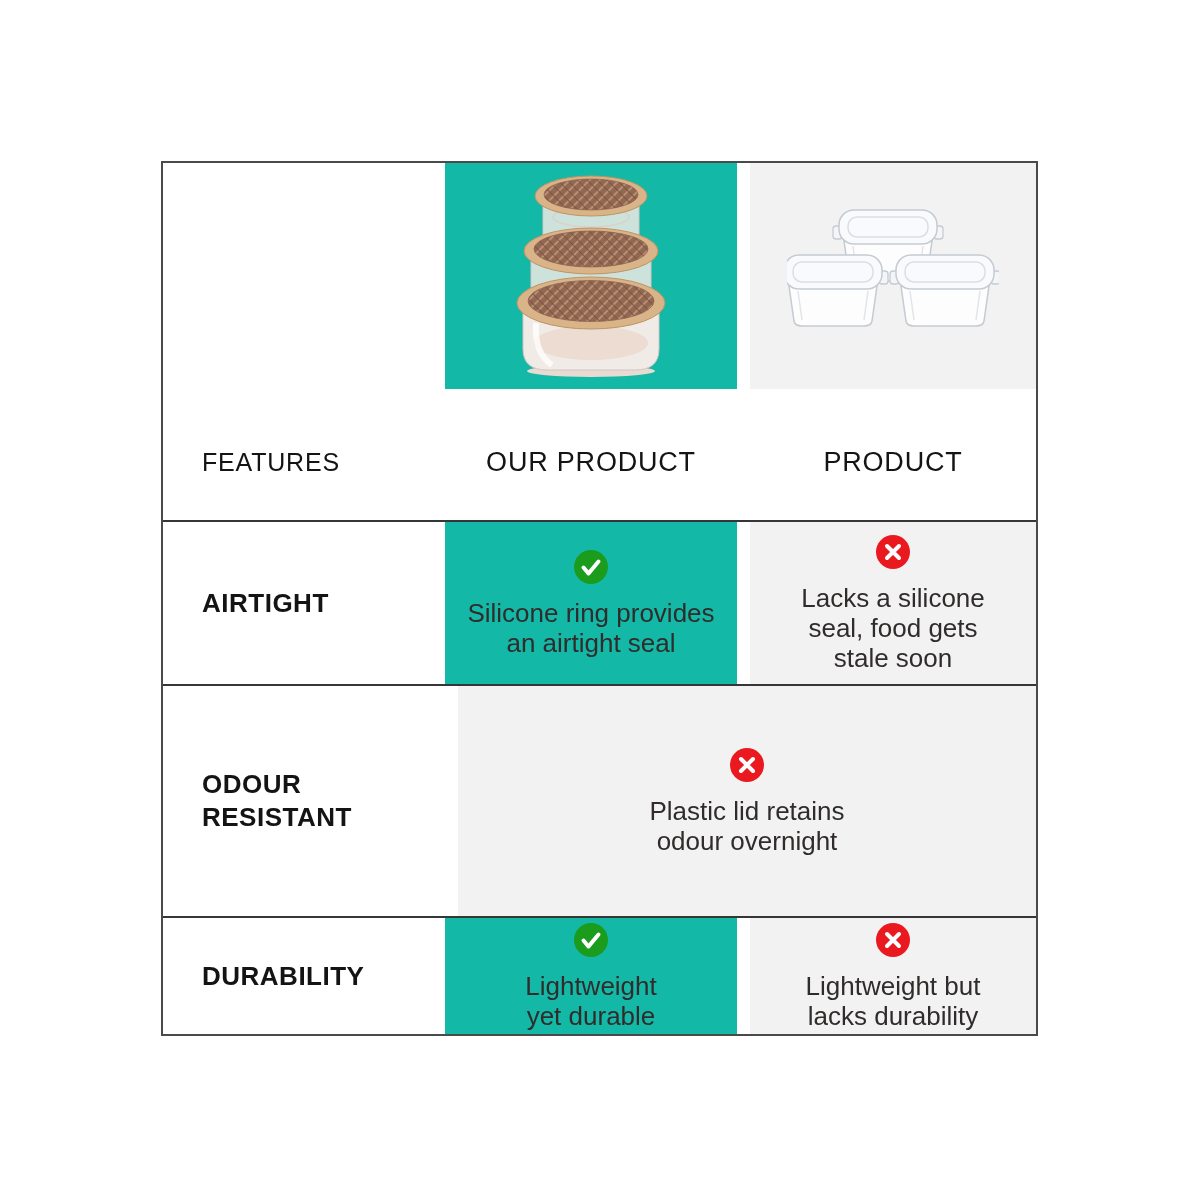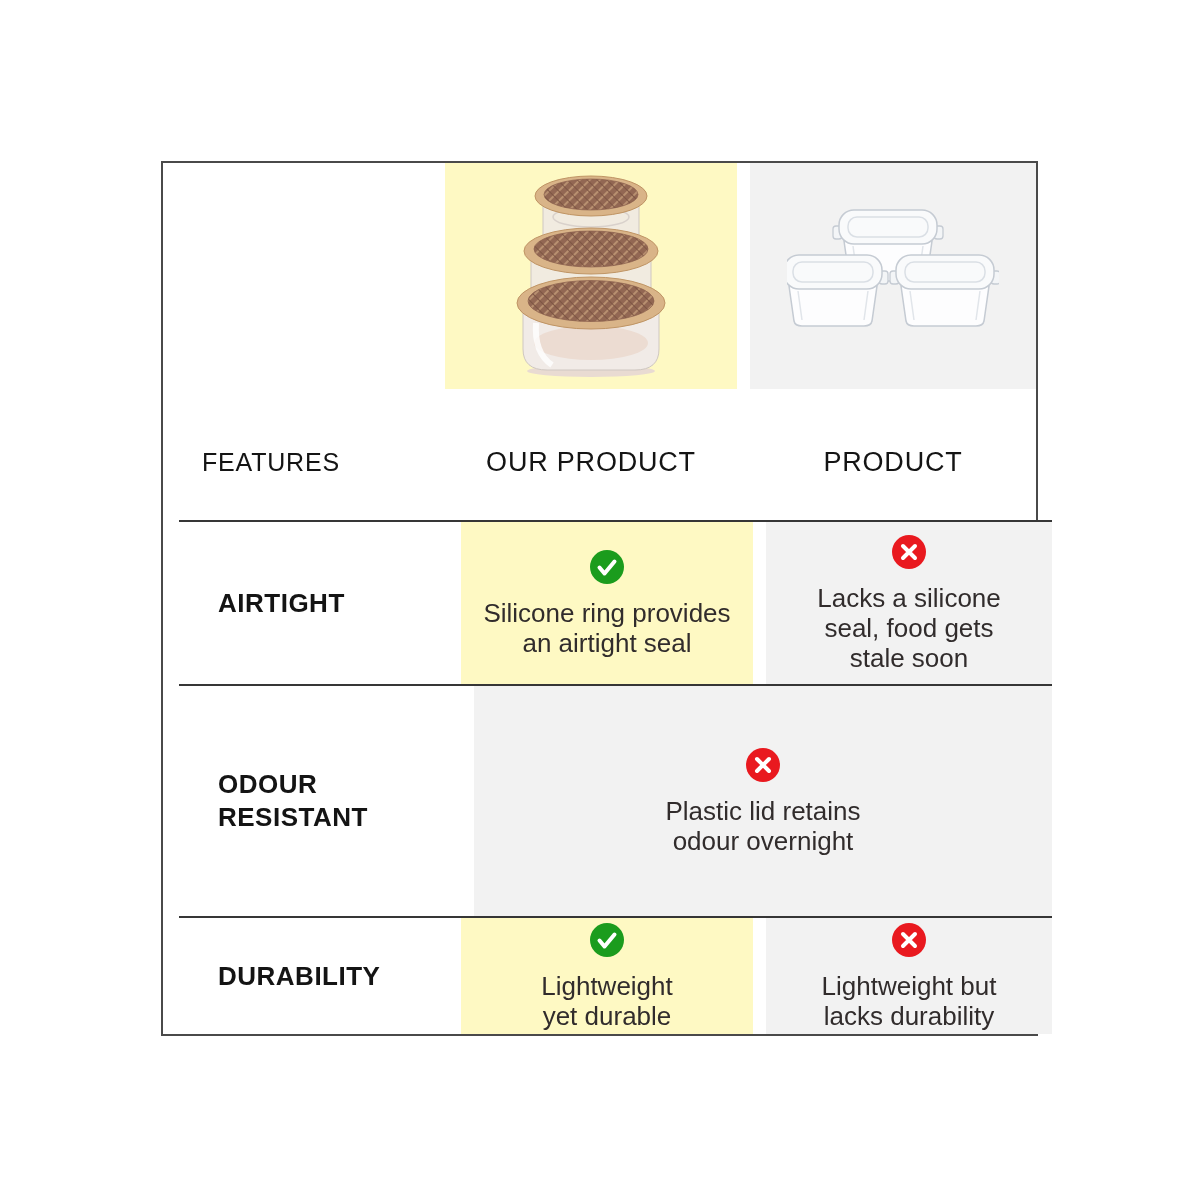--- a/index.html
+++ b/index.html
@@ -12,27 +12,27 @@
   .table {
     position: absolute; left: 161px; top: 161px;
     width: 877px; height: 875px;
     border: 2px solid #4a4a4a;
     background: #ffffff;
     display: flex; flex-direction: column;
   }
   .row { display: flex; width: 100%; }
   .image-row { height: 226px; }
   .header-row { height: 131px; align-items: center; padding-top: 16px; }
-  .f-row { border-top: 2px solid #363636; margin-left: 16px; }
+  .f-row { border-top: 2px solid #363636; }
   .f-row-1 { height: 164px; }
   .f-row-2 { height: 232px; }
   .f-row-3 { flex: 1; }
 
   .c-feat { width: 282px; padding-left: 39px; display: flex; align-items: center; background: #ffffff; }
-  .c-our  { width: 292px; display: flex; flex-direction: column; align-items: center; justify-content: center; background: #fef9c3; }
+  .c-our  { width: 292px; display: flex; flex-direction: column; align-items: center; justify-content: center; background: #14b8a6; }
   .c-gap  { width: 13px; background: #ffffff; }
   .c-oth  { flex: 1; display: flex; flex-direction: column; align-items: center; justify-content: center; background: #f2f2f2; }
 
   .image-row .c-our, .image-row .c-oth { justify-content: center; }
   .header-row .c-feat, .header-row .c-our, .header-row .c-oth { background: #ffffff; }
   .header-row .c-our, .header-row .c-oth { justify-content: center; }
 
   .header-label { font-weight: normal; color: #141414; letter-spacing: 0.8px; }
   .features-h { font-size: 25px; }
   .col-h { font-size: 27px; text-align: center; }

